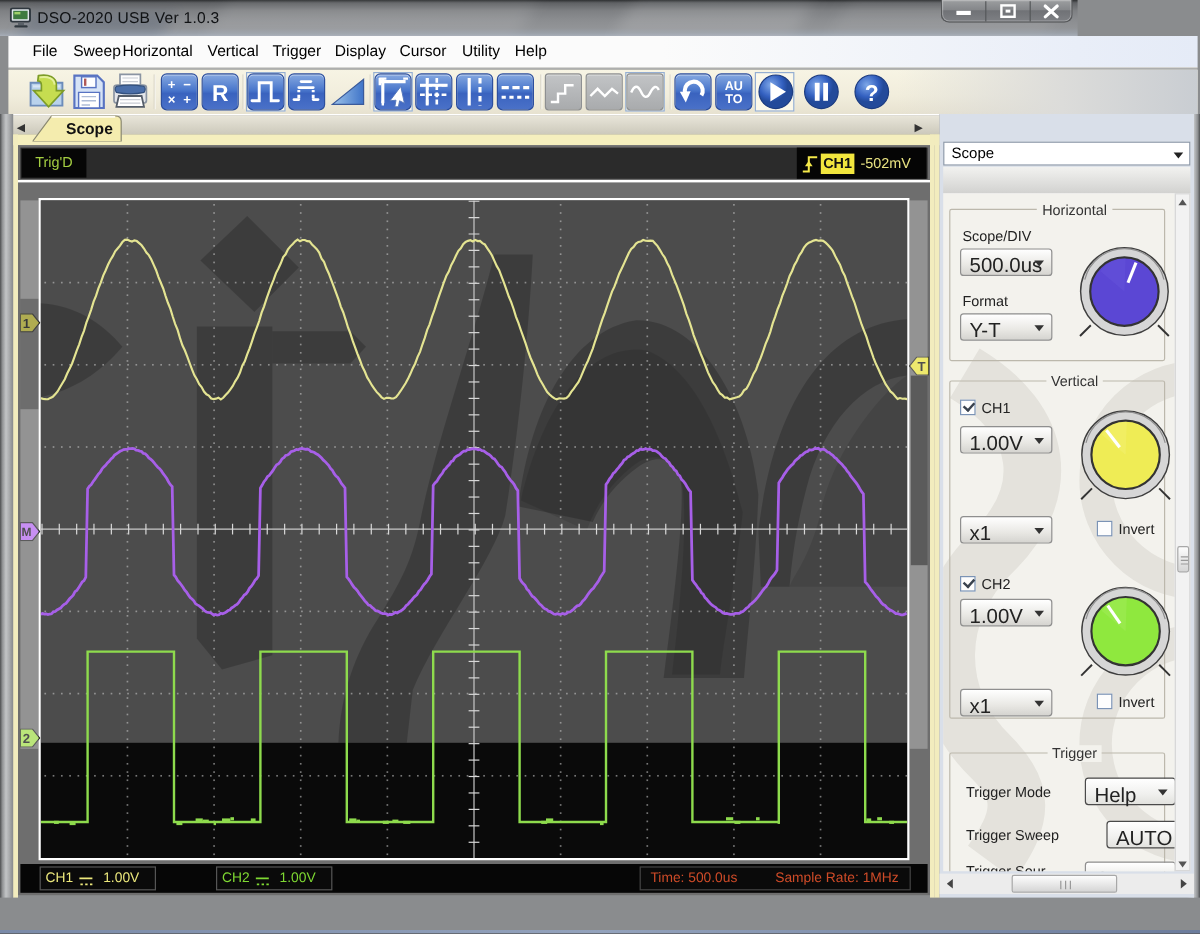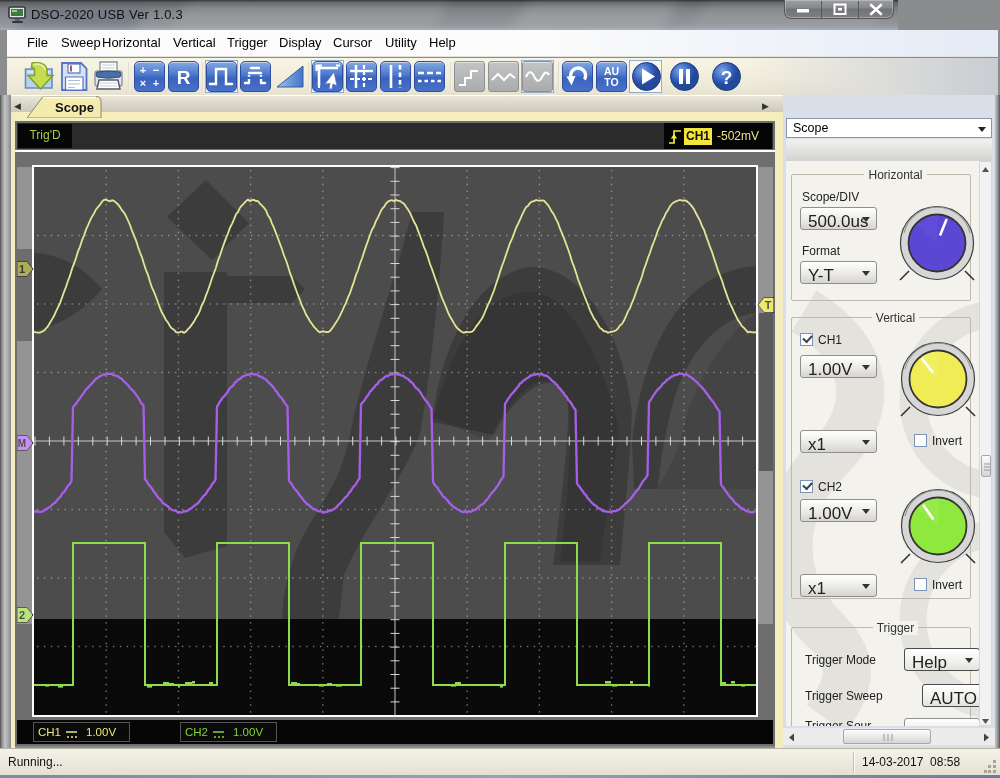--- a/index.html
+++ b/index.html
@@ -1705,20 +1705,24 @@
           </svg>
       <span class="abs" style="left:52px;top:3px;font-size:11.5px;color:#ece87c;">1.00V</span>
     </div>
     <div class="abs" style="left:163px;top:2px;width:97px;height:20px;background:#0a0a0a;border:1px solid #555;">
       <span class="abs" style="left:4px;top:3px;font-size:11.5px;color:#7ed832;">CH2</span>
       <svg class="abs" style="left:32px;top:7px" width="12" height="10">
             <path d="M0,2 H11 M1,7 H3 M5,7 H7 M9,7 H11" stroke="#7ed832" stroke-width="1.6"></path>
           </svg>
       <span class="abs" style="left:52px;top:3px;font-size:11.5px;color:#7ed832;">1.00V</span>
     </div>
+    <div class="abs" style="left:516px;top:2px;width:226px;height:20px;background:#0a0a0a;border:1px solid #444;">
+      <span class="abs" style="left:8px;top:3px;font-size:11.5px;color:#cf4b28;">Time: 500.0us</span>
+      <span class="abs" style="left:112px;top:3px;font-size:11.5px;color:#cf4b28;">Sample Rate: 1MHz</span>
+    </div>
   </div>
 
   <svg class="abs" style="left:2px;top:140px" width="17" height="16">
         <path d="M0,0.5 H10 L16,8 L10,15.5 H0 Z" fill="#e8e23c" stroke="#222" stroke-width="1"></path>
         <text x="5" y="12" font-size="11" font-weight="bold" fill="#111" text-anchor="middle">1</text>
       </svg>
   <svg class="abs" style="left:2px;top:314px" width="17" height="16">
         <path d="M0,0.5 H10 L16,8 L10,15.5 H0 Z" fill="#b469ef" stroke="#222" stroke-width="1"></path>
         <text x="5" y="12" font-size="10" font-weight="bold" fill="#111" text-anchor="middle">M</text>
       </svg>
@@ -1731,36 +1735,20 @@
         <text x="11" y="12" font-size="11" font-weight="bold" fill="#111" text-anchor="middle">T</text>
       </svg>
 
   <div class="abs" style="left:2px;top:46px;width:15px;height:457px;background:rgba(255,255,255,0.26);"></div>
   <div class="abs" style="left:743px;top:46px;width:15px;height:457px;background:rgba(255,255,255,0.26);"></div>
 
   <div class="abs" style="left:2px;top:128px;width:15px;height:92px;background:rgba(0,0,0,0.26);"></div>
   <div class="abs" style="left:744px;top:192px;width:14px;height:158px;background:rgba(0,0,0,0.38);"></div>
 </div>
 
-<div id="statusbar" class="abs">
-  <div class="txt" style="left:8px;">Running...</div>
-  <div class="txt" style="left:862px;">14-03-2017&nbsp; 08:58</div>
-  <div class="abs" style="left:853px;top:3px;width:1px;height:21px;background:#c2bfb2;"></div>
-  <div class="abs" style="left:854px;top:3px;width:1px;height:21px;background:#fff;"></div>
-  <svg class="abs" style="left:984px;top:11px" width="13" height="13">
-    <g fill="#a8a598">
-          <rect x="9" y="0" width="3" height="3"></rect>
-          <rect x="9" y="5" width="3" height="3"></rect>
-          <rect x="9" y="10" width="3" height="3"></rect>
-          <rect x="4" y="5" width="3" height="3"></rect>
-          <rect x="4" y="10" width="3" height="3"></rect>
-          <rect x="0" y="10" width="3" height="3"></rect>
-        </g>
-  </svg>
-</div>
 <div id="winbottom" class="abs"></div>
 
 <div id="panel" class="abs">
   <div id="panel-combo">
     <span class="abs" style="left:6px;top:2px;">Scope</span>
     <div class="abs" style="right:5px;top:8px;width:0;height:0;border-left:4.5px solid transparent;border-right:4.5px solid transparent;border-top:5.5px solid #222;"></div>
   </div>
   <div id="panel-mid"></div>
   <div id="panel-body">
     <svg class="abs" style="left:0;top:0" width="193" height="565" viewBox="0 0 193 565">

